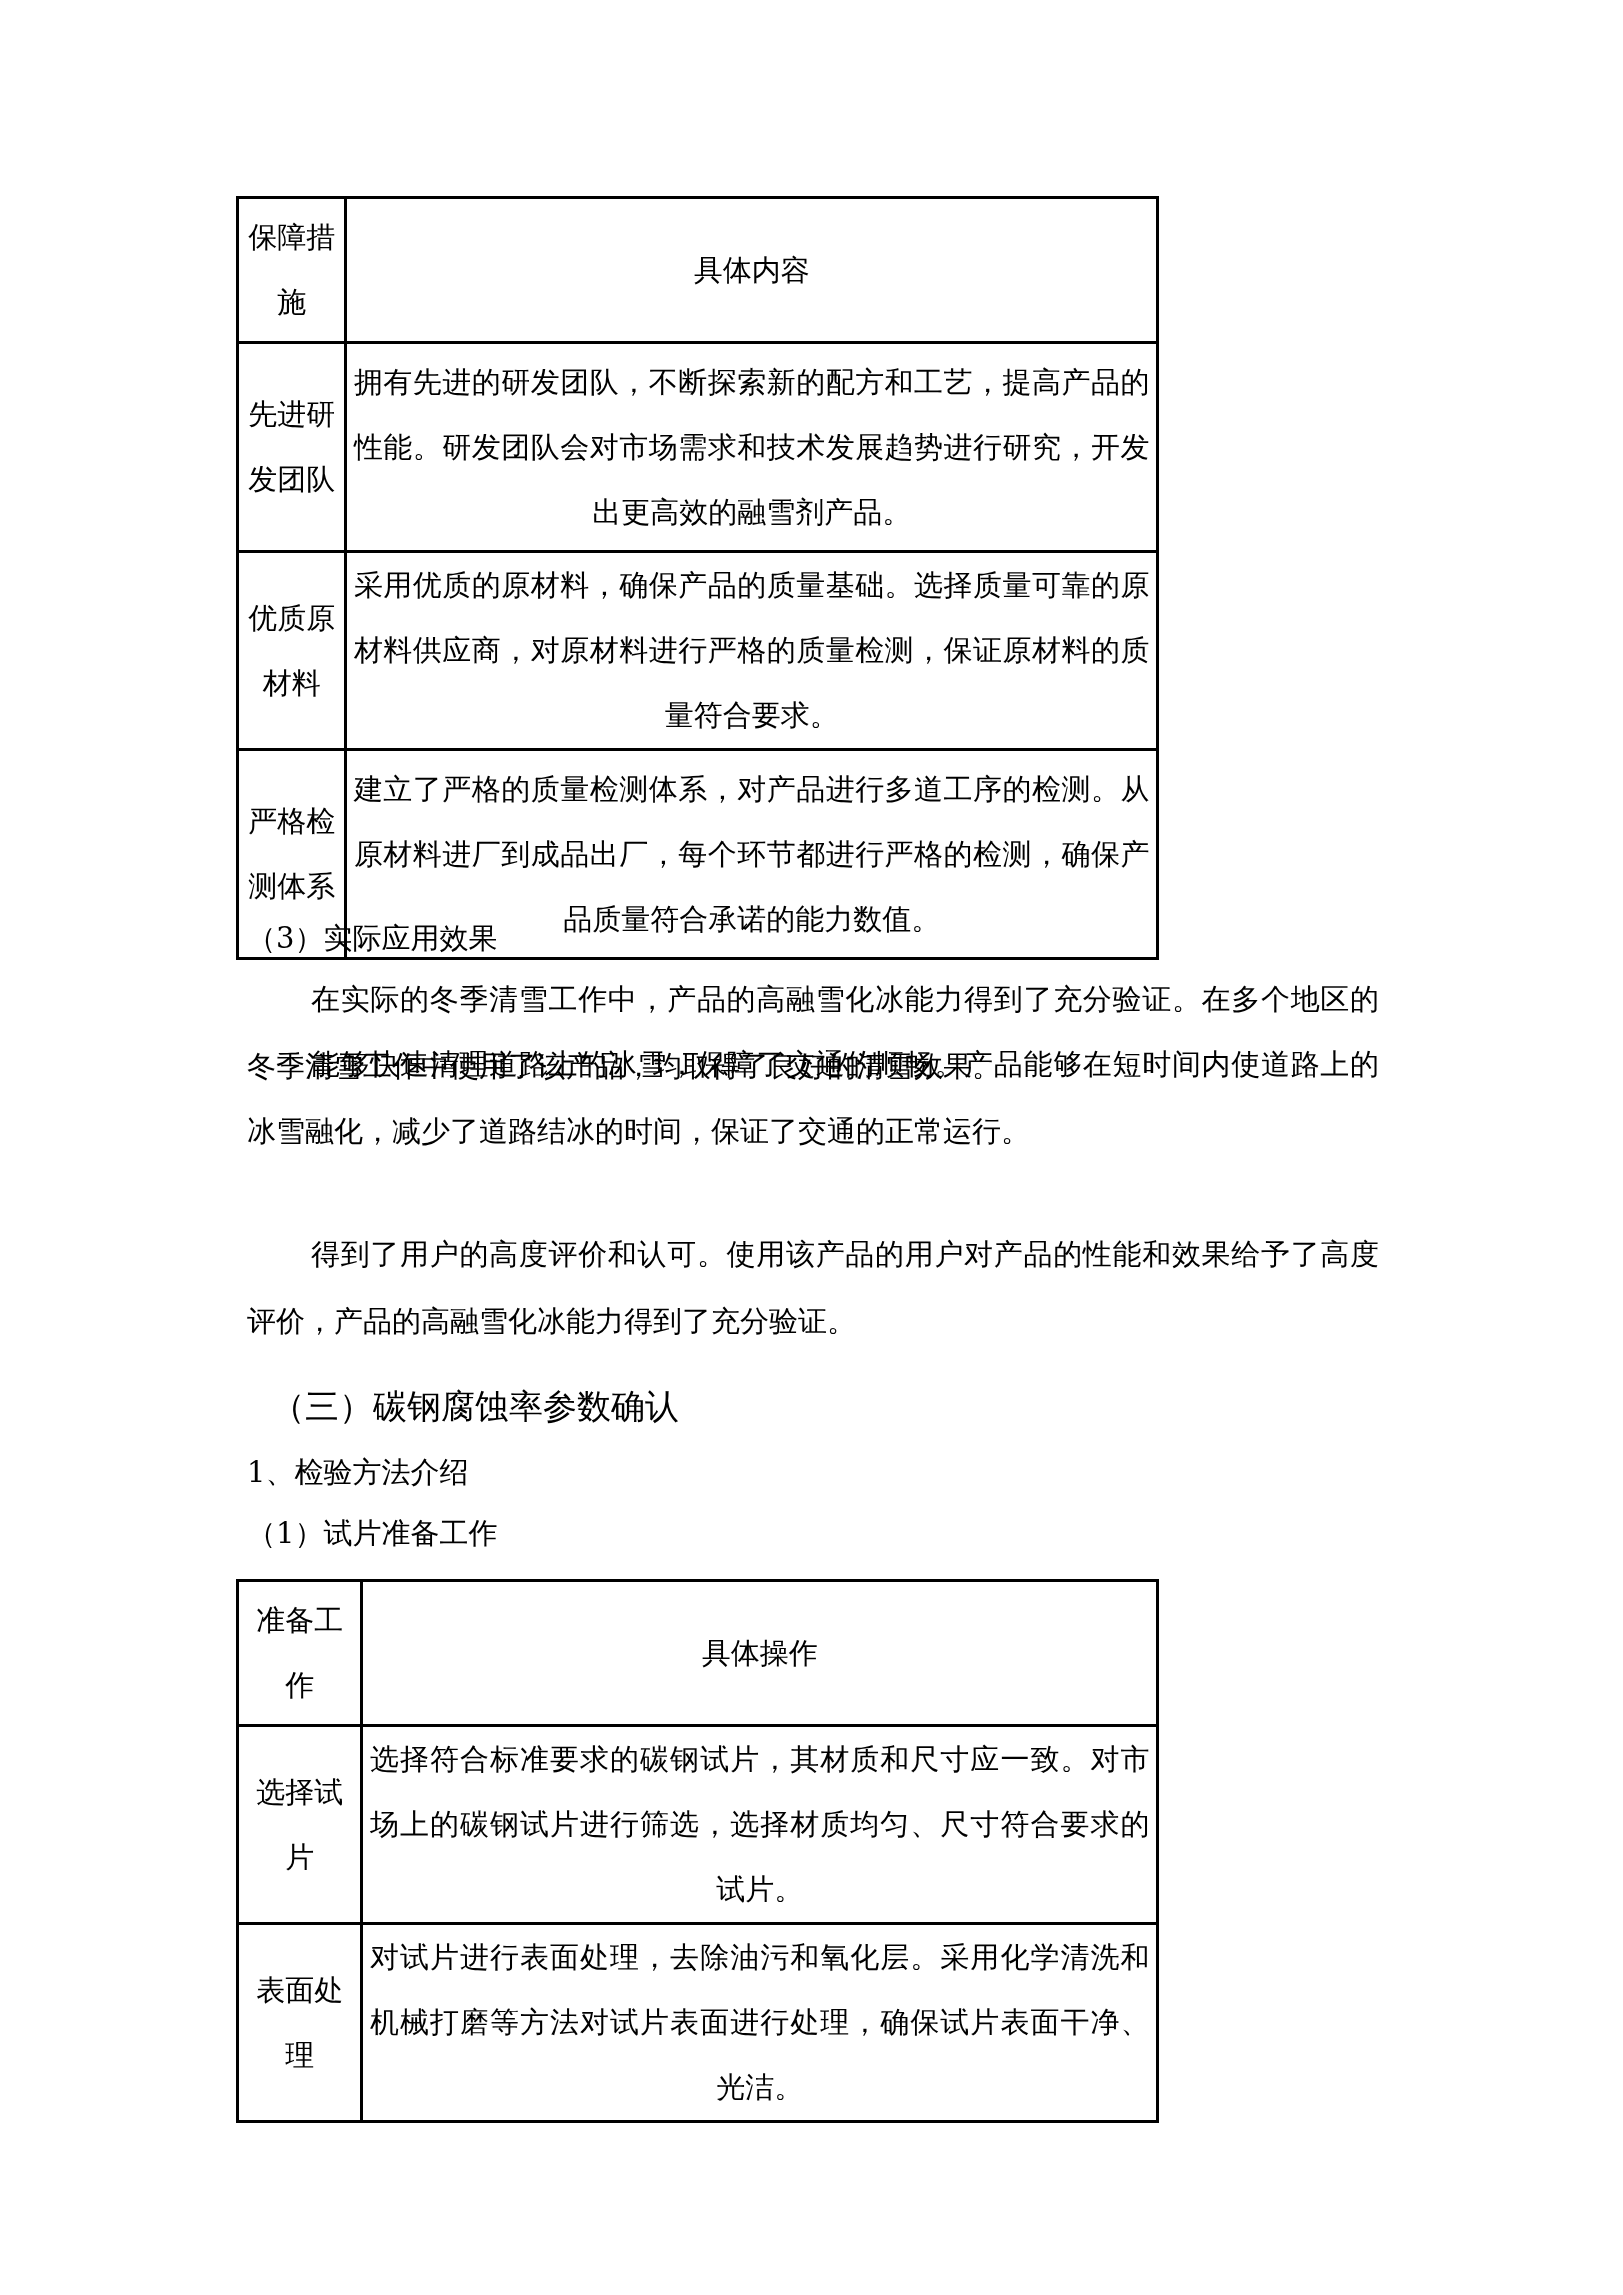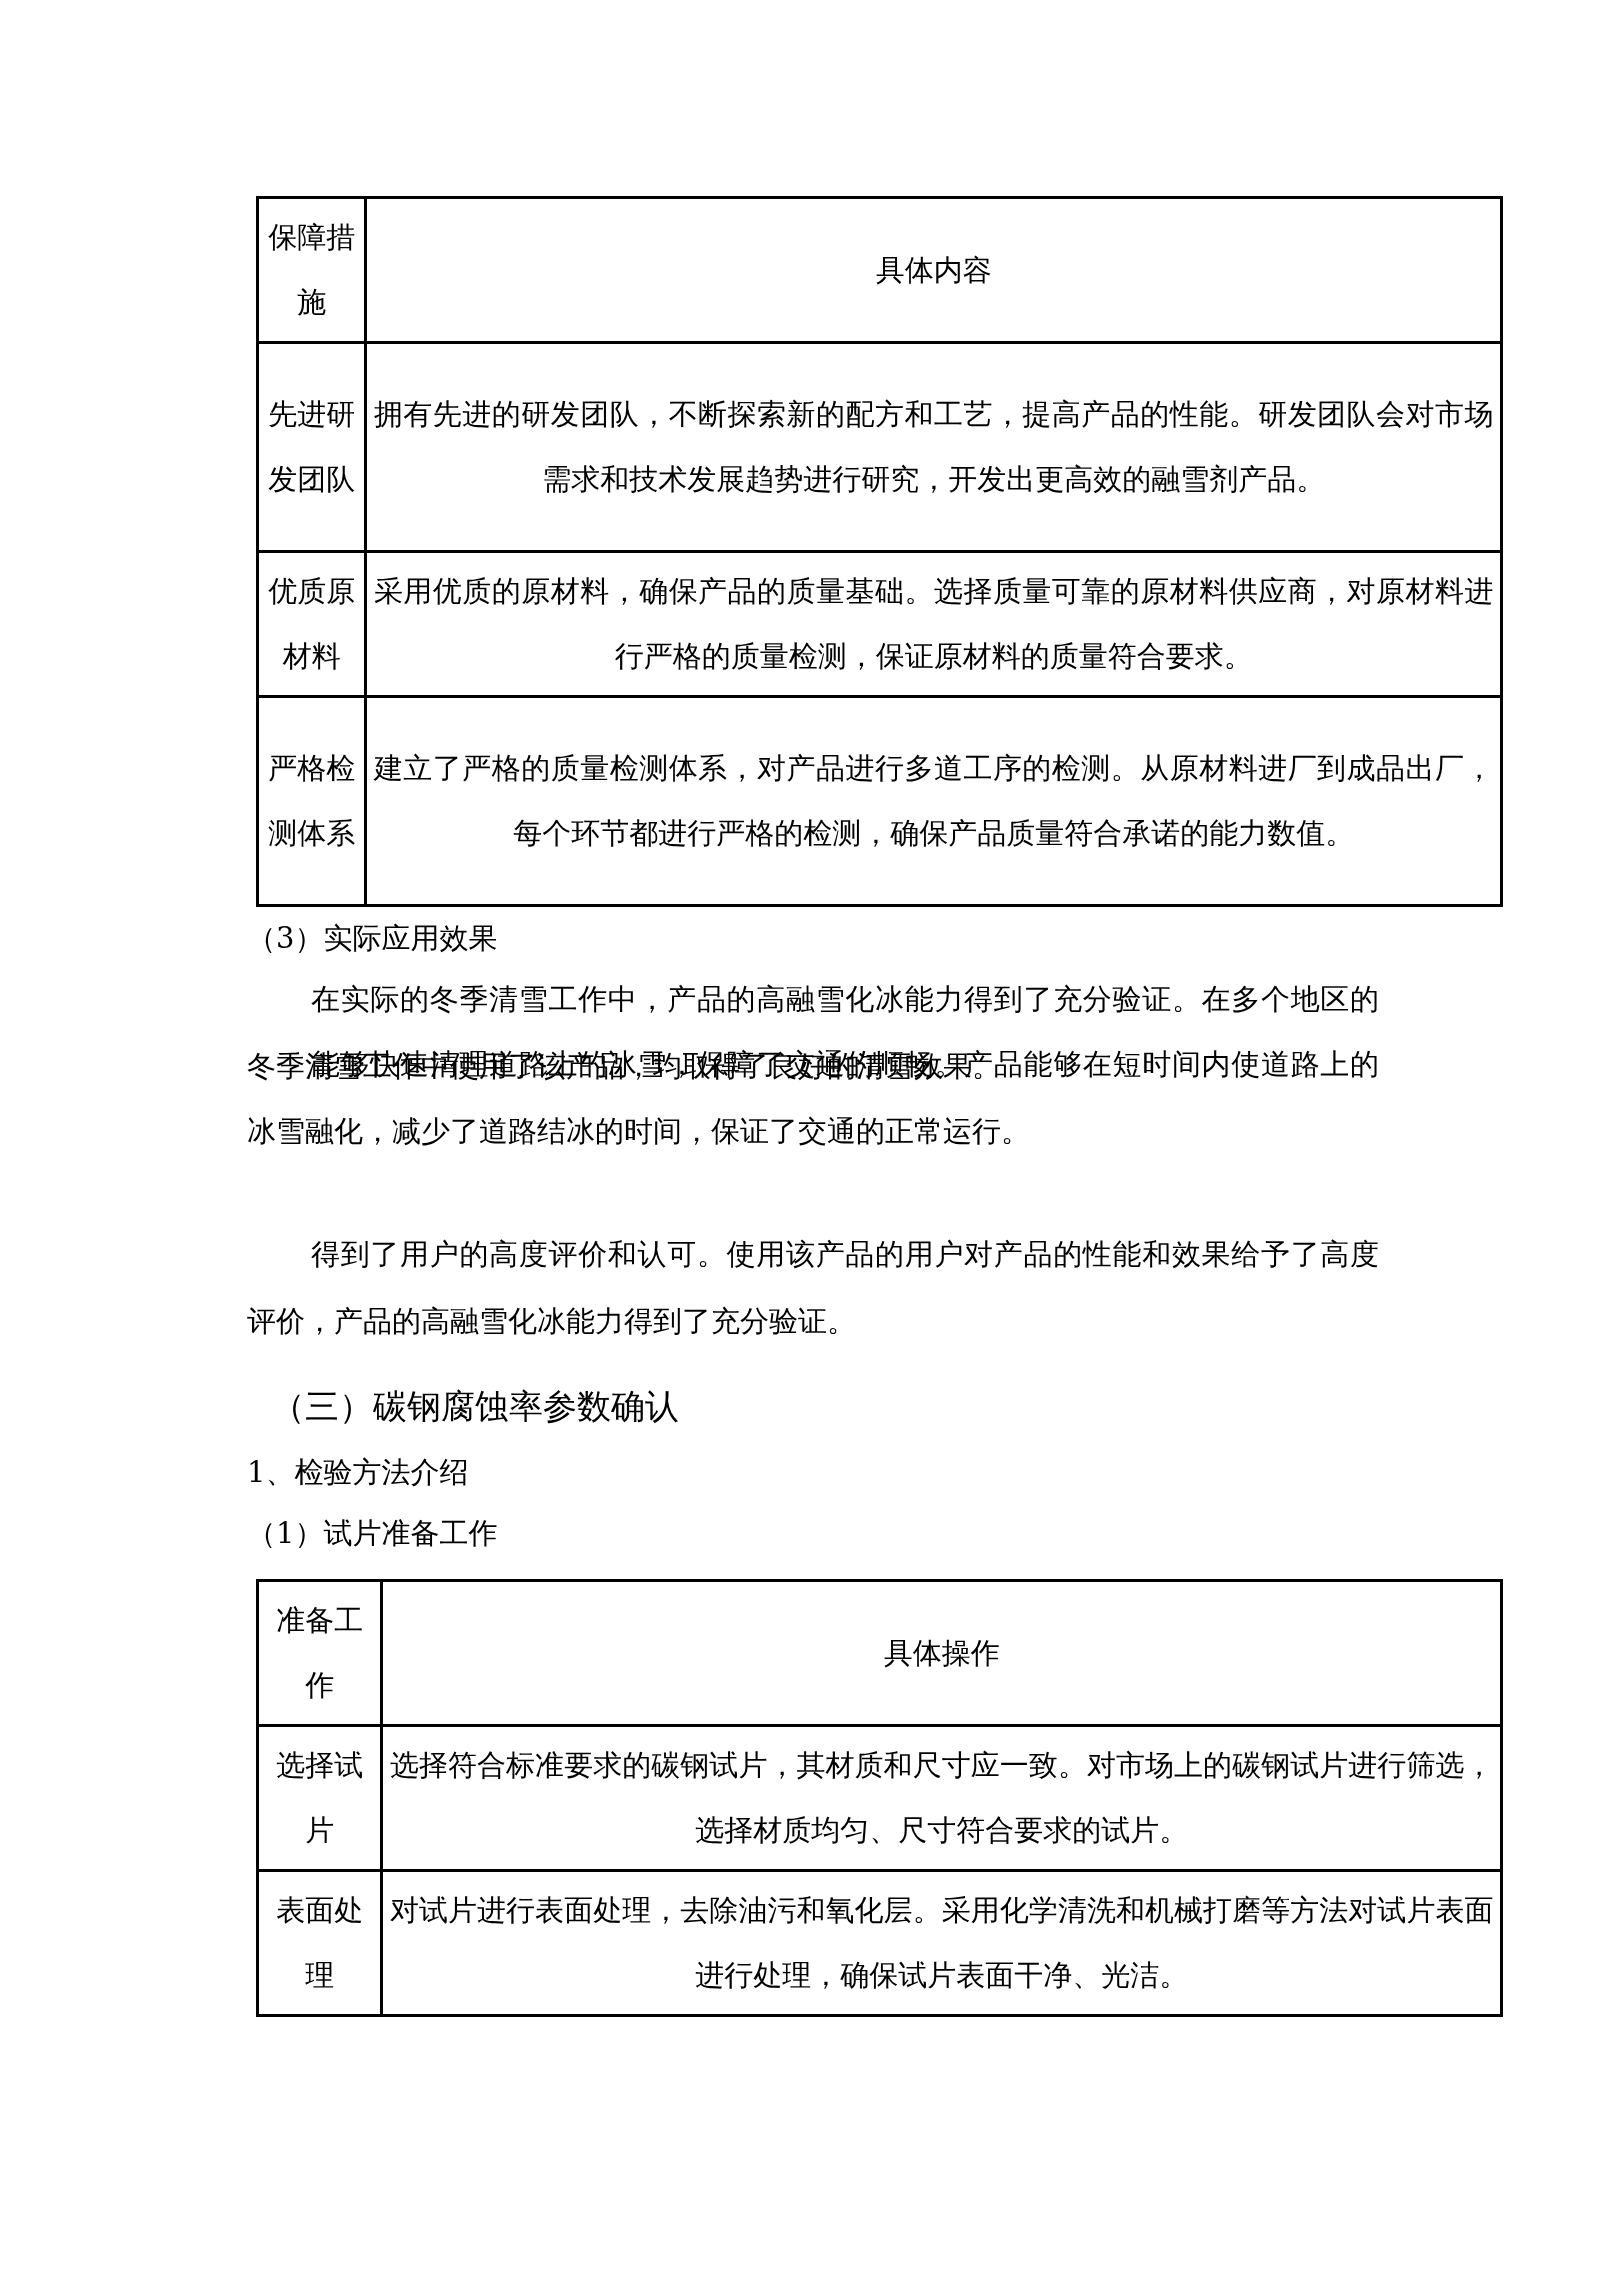--- a/index.html
+++ b/index.html
@@ -1,19 +1,19 @@
 <!DOCTYPE html>
 <html style="font-size:10.5px"><head>
 <meta charset="utf-8">
 <style>
   html, body { margin: 0; padding: 0; background: #ffffff; }
   body { width: 1623px; height: 2295px; position: relative; overflow: hidden;
          font-family: "DejaVu Serif", "Liberation Serif", serif; color: #000; }
   .page { position: absolute; left: 0; top: 0; width: 1623px; height: 2295px; }
-  table.doc { position: absolute; left: 256px; width: 1247px; border-collapse: collapse; table-layout: fixed; }
+  table.doc { position: absolute; left: 236px; width: 923px; border-collapse: collapse; table-layout: fixed; }
   table.doc td { border: 3.3px solid #000; padding: 0 6.5px; text-align: center; vertical-align: middle;
                  font-size: 29px; line-height: 65px; }
   table.doc td.label { width: 95px; padding: 0 5.2px; }
   table.doc td.content { text-align: center; }
   .content p { margin: 0; text-align: justify; text-align-last: center; }
   #tbl1 { top: 196px; }
   #tbl2 { top: 1579px; }
   .r1a { height: 145px; } .r1b { height: 209px; } .r1c { height: 145px; } .r1d { height: 209px; }
   .r2 { height: 145px; }
   .line { position: absolute; left: 247px; width: 1132px; font-size: 29px; line-height: 39px; white-space: nowrap; }

